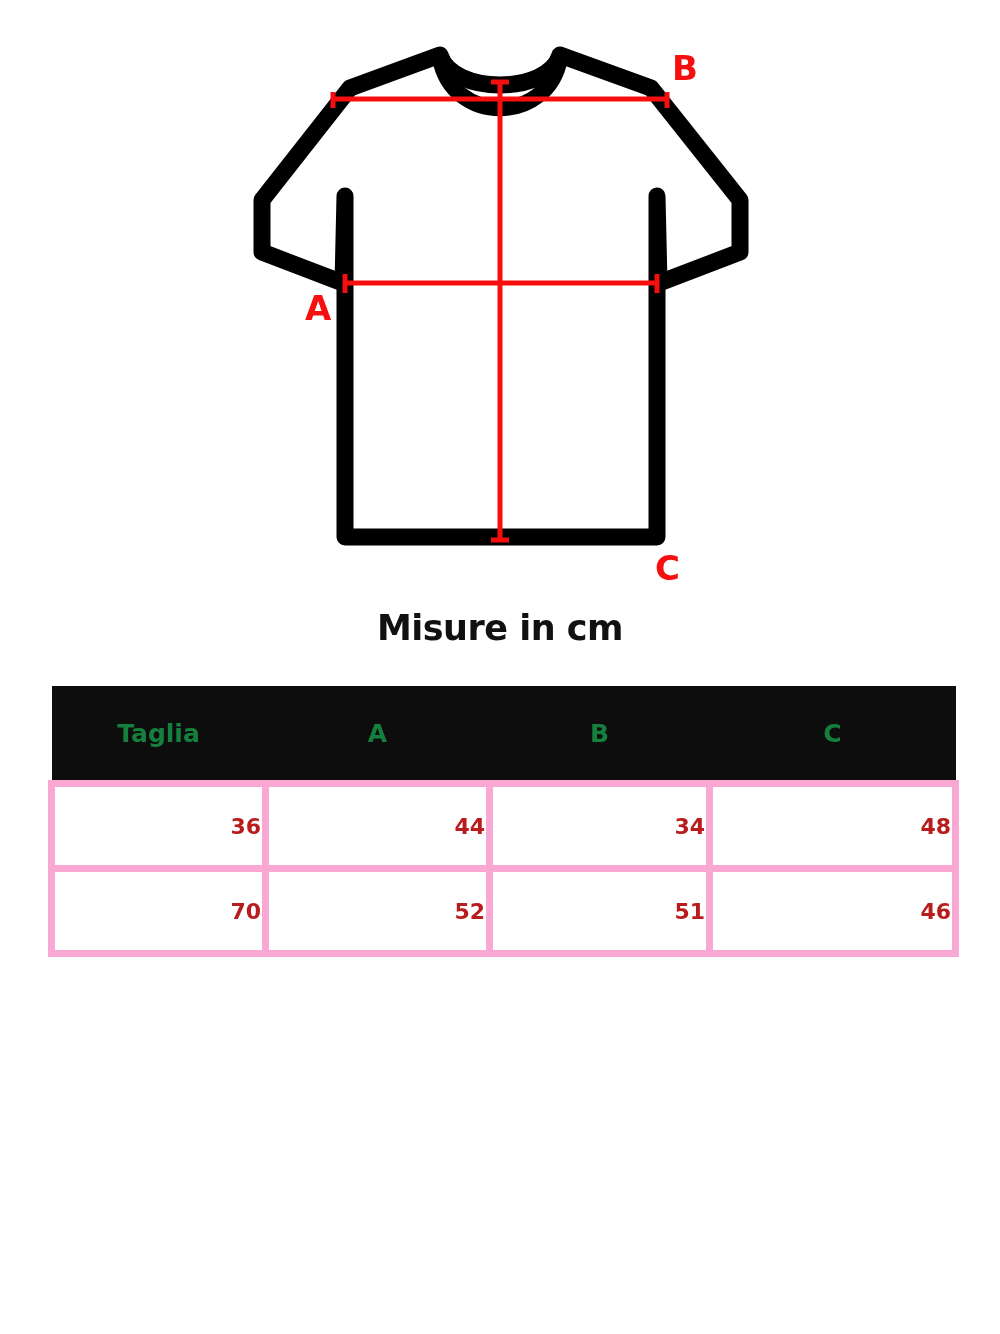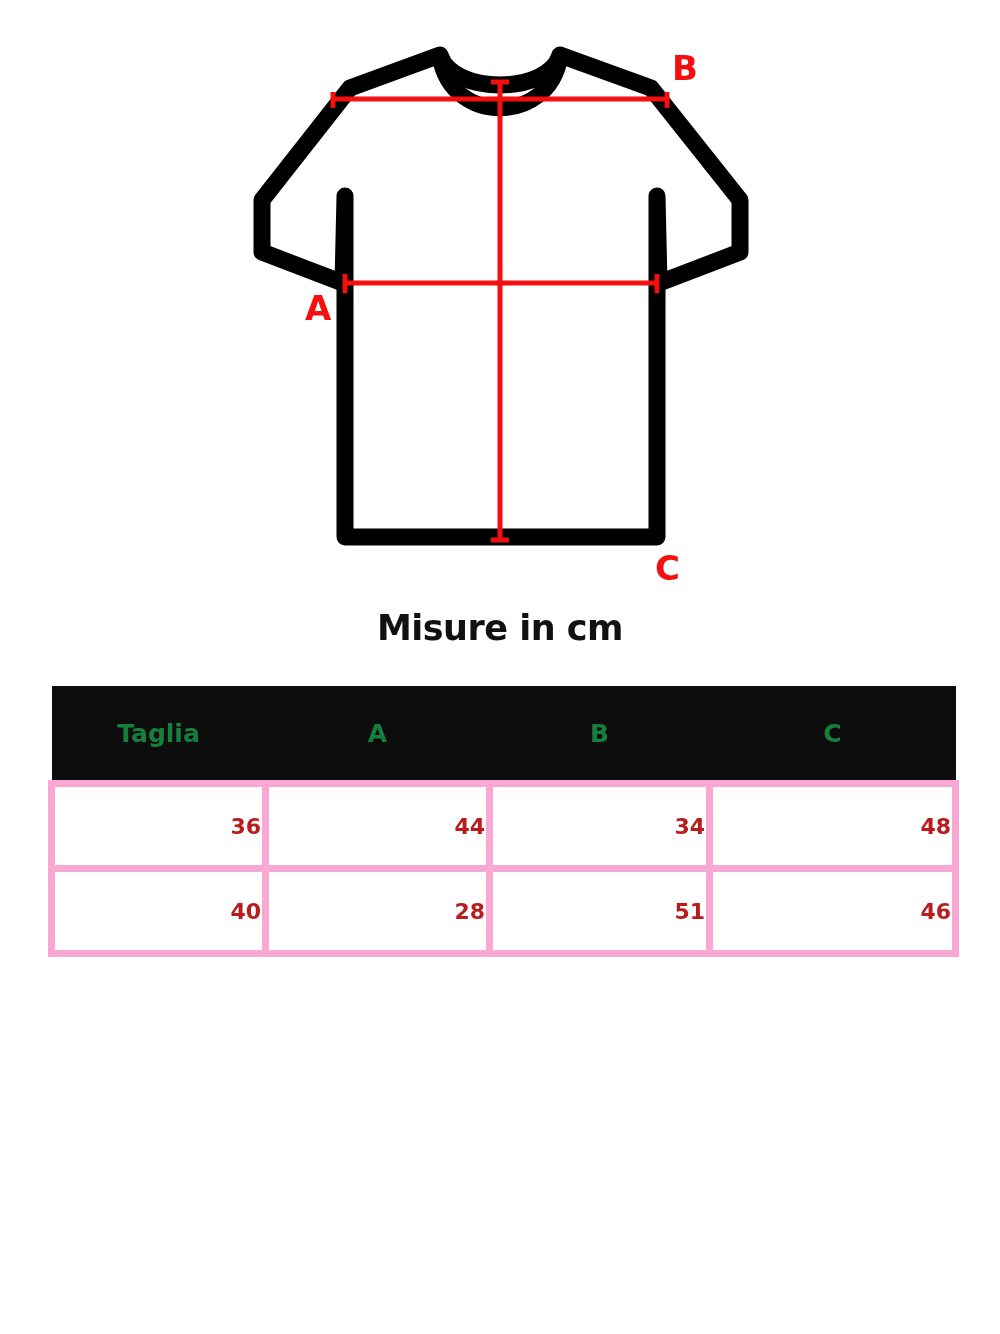--- a/index.html
+++ b/index.html
@@ -160,22 +160,22 @@
         </tr>
       </thead>
       <tbody>
         <tr>
           <td>36</td>
           <td>44</td>
           <td>34</td>
           <td>48</td>
         </tr>
         <tr>
-          <td>40</td>
-          <td>28</td>
+          <td>70</td>
+          <td>52</td>
           <td>51</td>
           <td>46</td>
         </tr>
       </tbody>
     </table>
   </div>
 
 </div>
 
 </body></html>

